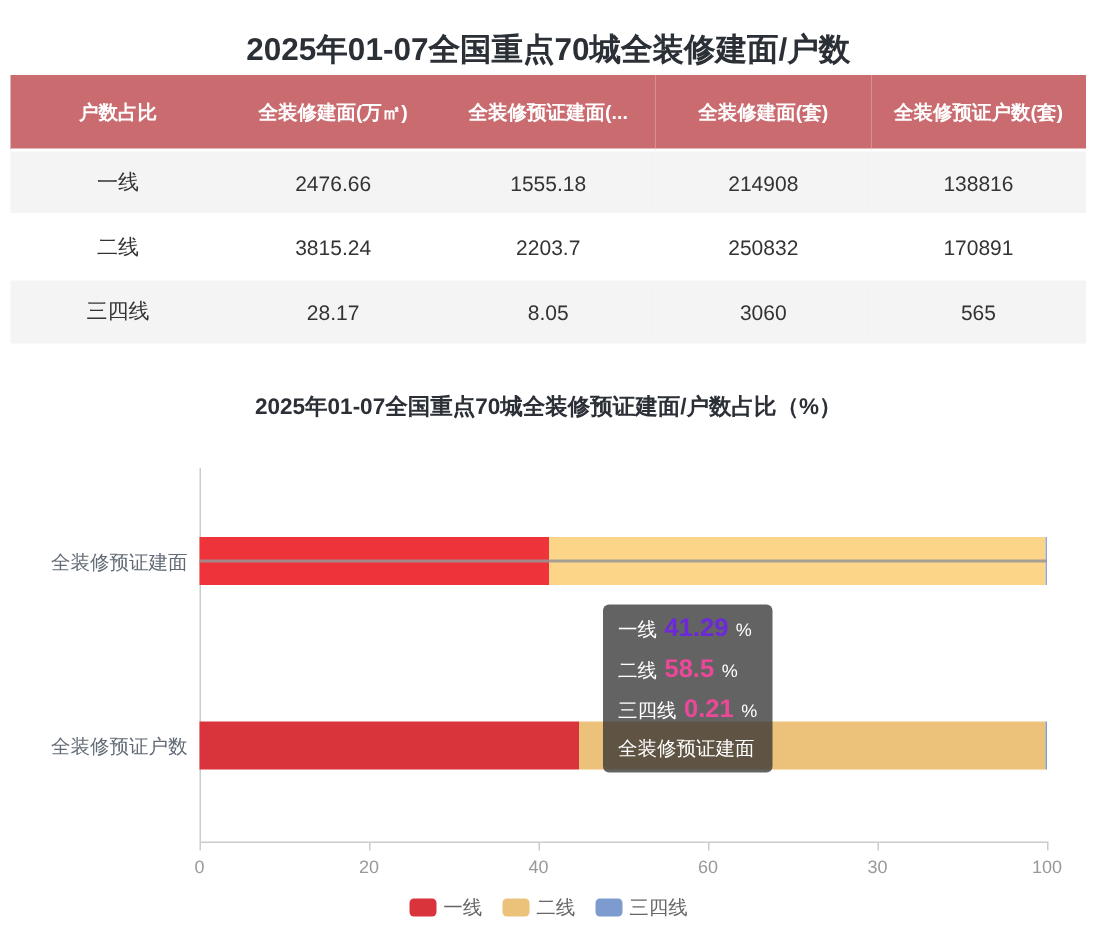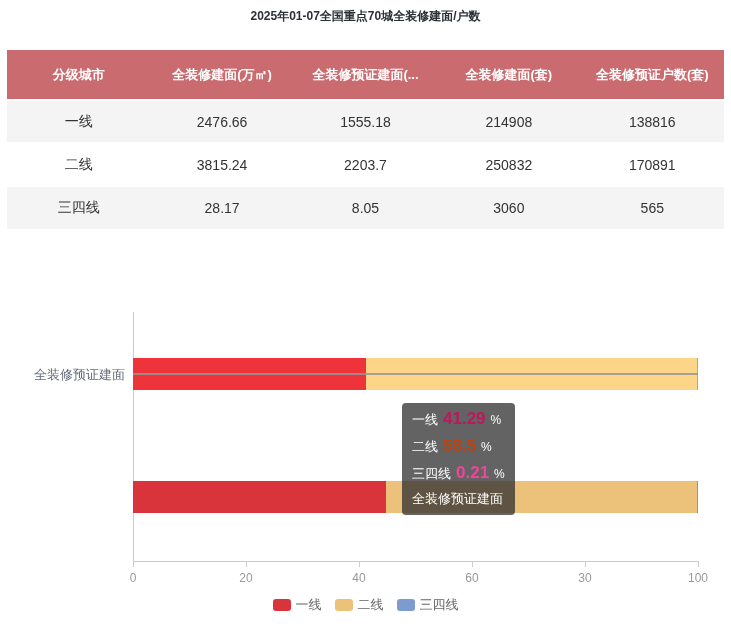--- a/index.html
+++ b/index.html
@@ -3,21 +3,21 @@
 <meta charset="utf-8">
 <style>
   * { margin:0; padding:0; box-sizing:border-box; }
   body { background:#fff; font-family:"Liberation Sans","DejaVu Sans",sans-serif; }
   .canvas { position:relative; width:731px; height:629px; background:#fff; overflow:hidden; }
 
   .main-title, .chart-title {
     position:absolute; left:0; width:731px; text-align:center;
     font-weight:bold; color:#2b2f36;
   }
-  .main-title { top:8px; font-size:12px; }
+  .main-title { top:19px; font-size:21px; }
   .chart-title { top:262px; font-size:15px; }
 
   table.summary { position:absolute; left:7px; top:50px; width:717px;
     border-collapse:collapse; table-layout:fixed; }
   table.summary th {
     background:#c96b6f; color:#fff; font-size:13px; font-weight:bold;
     height:50px; text-align:center; }
   table.summary td {
     height:43px; text-align:center; font-size:14px; color:#333;
     border-top:2px solid #fff; background:#fff; }
@@ -60,21 +60,21 @@
 </head>
 <body>
 
 <div class="canvas">
 
   <div class="main-title">2025年01-07全国重点70城全装修建面/户数</div>
 
   <table class="summary">
     <thead>
       <tr>
-        <th>分级城市</th>
+        <th>户数占比</th>
         <th>全装修建面(万㎡)</th>
         <th>全装修预证建面(...</th>
         <th>全装修建面(套)</th>
         <th>全装修预证户数(套)</th>
       </tr>
     </thead>
     <tbody>
       <tr>
         <td>一线</td>
         <td>2476.66</td>
@@ -92,62 +92,64 @@
       <tr>
         <td>三四线</td>
         <td>28.17</td>
         <td>8.05</td>
         <td>3060</td>
         <td>565</td>
       </tr>
     </tbody>
   </table>
 
+  <div class="chart-title">2025年01-07全国重点70城全装修预证建面/户数占比（%）</div>
 
   <div class="y-axis"></div>
   <div class="x-axis"></div>
   <div id="x-ticks">
       <div class="x-tick" style="left: 133px;"></div>
       <div class="x-tick-label" style="left: 133px;">0</div>
       <div class="x-tick" style="left: 246px;"></div>
       <div class="x-tick-label" style="left: 246px; text-align: center;">20</div>
       <div class="x-tick" style="left: 359px;"></div>
       <div class="x-tick-label" style="left: 359px;">40</div>
       <div class="x-tick" style="left: 472px;"></div>
       <div class="x-tick-label" style="left: 472px;">60</div>
       <div class="x-tick" style="left: 585px;"></div>
       <div class="x-tick-label" style="left: 585px;">30</div>
       <div class="x-tick" style="left: 698px;"></div>
       <div class="x-tick-label" style="left: 698px;">100</div>
     </div>
 
   <div class="cat-label c1">全装修预证建面</div>
+  <div class="cat-label c2">全装修预证户数</div>
 
   <div class="bar-row b1" id="bar1">
       <div class="bar-seg" style="width: 41.29%; background: rgb(238, 52, 58);"></div>
       <div class="bar-seg" style="width: 58.5%; background: rgb(253, 213, 136);"></div>
       <div class="bar-seg" style="width: 0.21%; background: rgb(143, 169, 217);"></div>
     </div>
   <div class="bar-row b2" id="bar2">
       <div class="bar-seg" style="width: 44.72%; background: rgb(217, 51, 59);"></div>
       <div class="bar-seg" style="width: 55.06%; background: rgb(236, 193, 121);"></div>
       <div class="bar-seg" style="width: 0.22%; background: rgb(126, 155, 208);"></div>
     </div>
 
   <div class="axis-pointer"></div>
 
   <div class="tooltip" id="tooltip">
       <div class="tt-row">
         <span class="tt-label">一线</span>
-        <span class="tt-value" style="color: #be185d;">41.29</span>
+        <span class="tt-value" style="color: #6d28d9;">41.29</span>
         <span class="tt-unit">%</span>
       </div>
       <div class="tt-row">
         <span class="tt-label">二线</span>
-        <span class="tt-value" style="color: #c2410c;">58.5</span>
+        <span class="tt-value" style="color: #ec4899;">58.5</span>
         <span class="tt-unit">%</span>
       </div>
       <div class="tt-row">
         <span class="tt-label">三四线</span>
         <span class="tt-value" style="color: #ec4899;">0.21</span>
         <span class="tt-unit">%</span>
       </div>
       <div class="tt-cat">全装修预证建面</div>
     </div>
 

